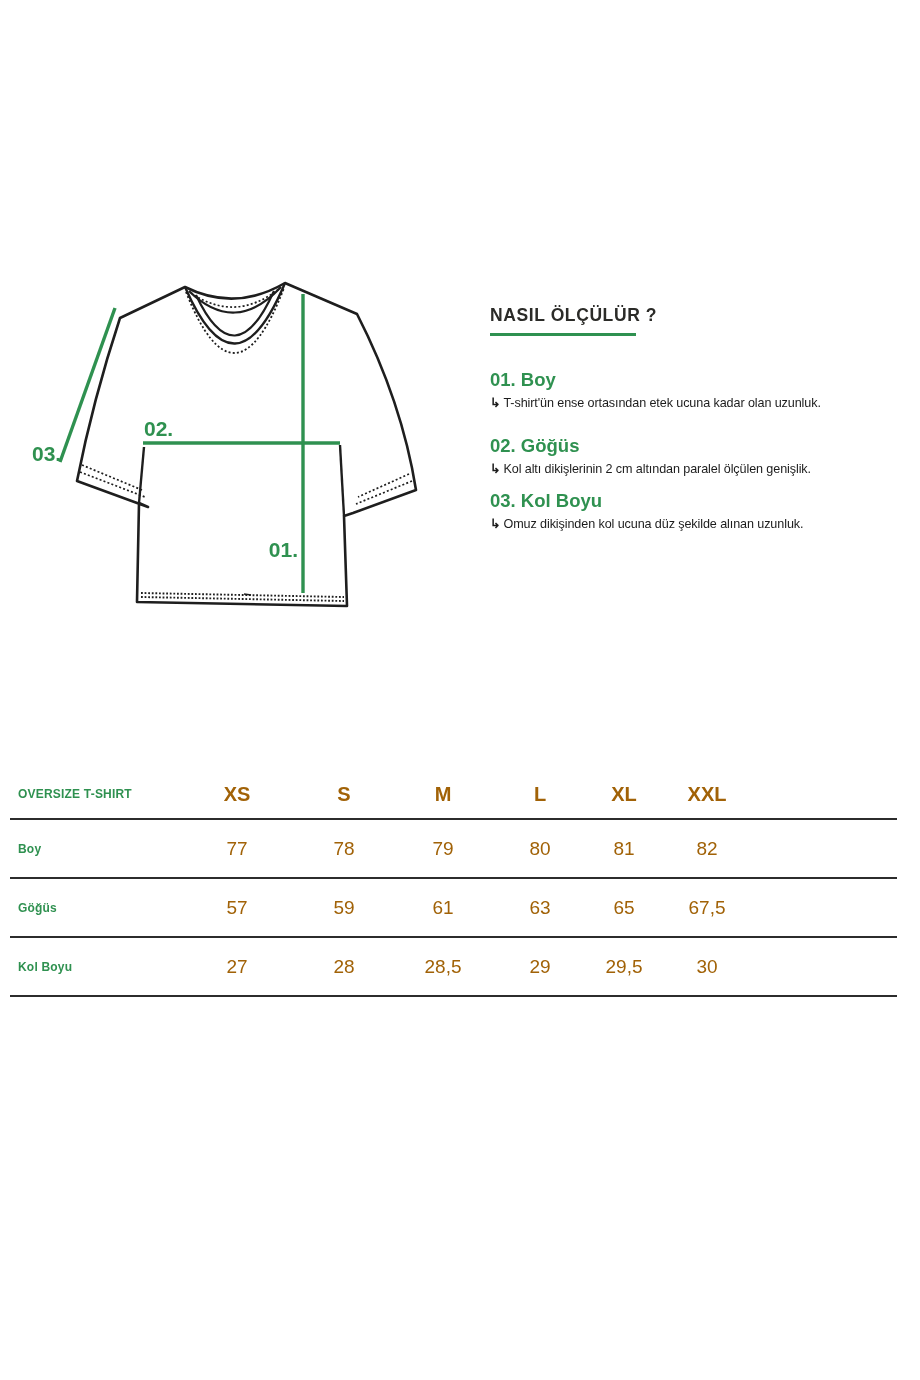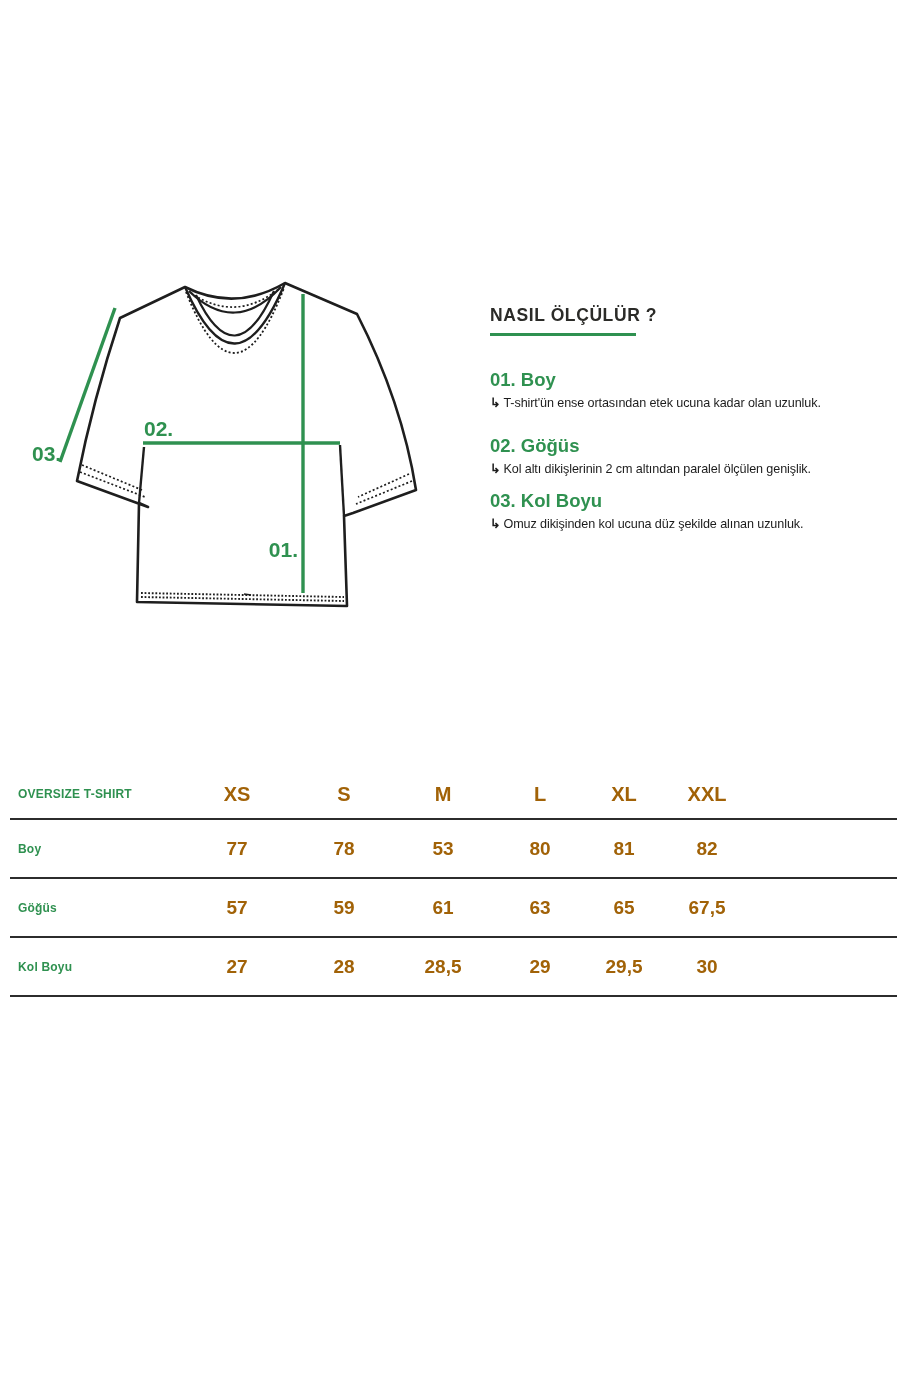--- a/index.html
+++ b/index.html
@@ -40,21 +40,21 @@
   .t-row.t-head{height:48px;}
   .t-label{
     position:absolute;left:8px;top:50%;transform:translateY(-50%);
     color:#2F9150;font-size:12px;font-weight:700;letter-spacing:.2px;white-space:nowrap;
   }
   .t-cell{
     position:absolute;top:50%;transform:translate(-50%,-50%);
     color:#a16207;white-space:nowrap;
   }
   .t-cell.size-h{font-size:20px;font-weight:700;}
-  .t-cell.val{font-size:19px;font-weight:700;}
+  .t-cell.val{font-size:19px;font-weight:400;}
   .c0{left:227px}.c1{left:334px}.c2{left:433px}.c3{left:530px}.c4{left:614px}.c5{left:697px}
 
   svg text{font-family:"Liberation Sans",sans-serif;}
 </style>
 </head>
 <body>
 
 <div class="page">
 
   <div class="diagram">
@@ -116,21 +116,21 @@
       <span class="t-cell size-h c2">M</span>
       <span class="t-cell size-h c3">L</span>
       <span class="t-cell size-h c4">XL</span>
       <span class="t-cell size-h c5">XXL</span>
     </div>
 
     <div class="t-row">
       <span class="t-label">Boy</span>
       <span class="t-cell val c0">77</span>
       <span class="t-cell val c1">78</span>
-      <span class="t-cell val c2">53</span>
+      <span class="t-cell val c2">79</span>
       <span class="t-cell val c3">80</span>
       <span class="t-cell val c4">81</span>
       <span class="t-cell val c5">82</span>
     </div>
 
     <div class="t-row">
       <span class="t-label">Göğüs</span>
       <span class="t-cell val c0">57</span>
       <span class="t-cell val c1">59</span>
       <span class="t-cell val c2">61</span>

